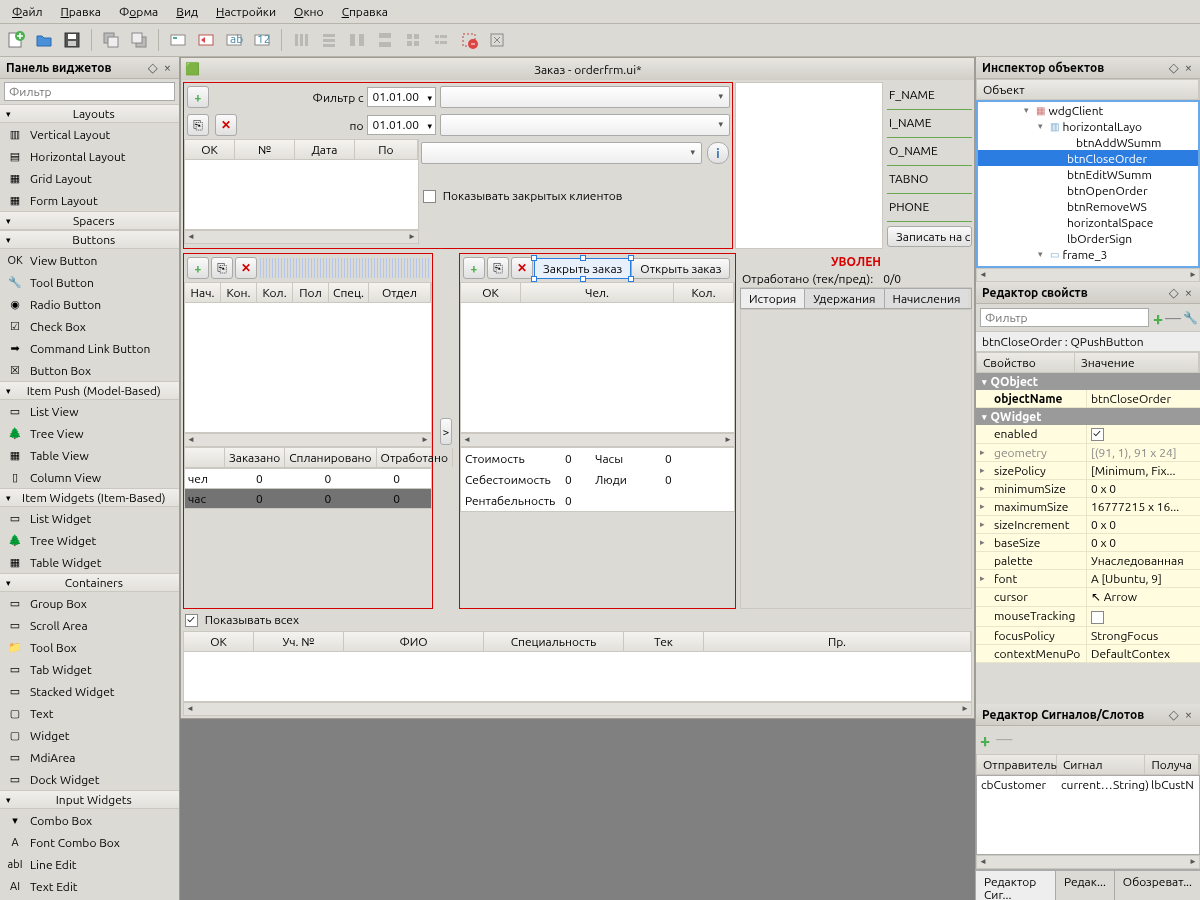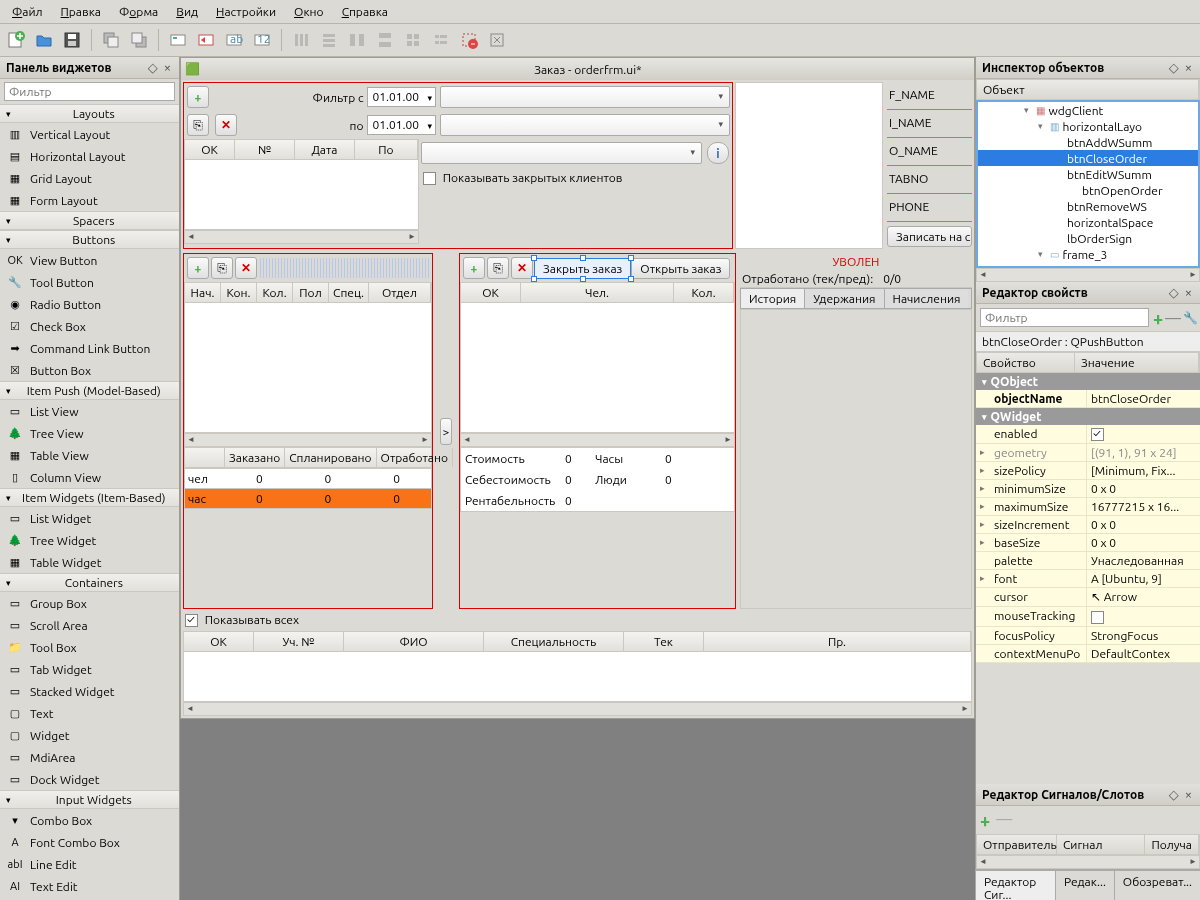--- a/index.html
+++ b/index.html
@@ -392,21 +392,21 @@
                   <span style="flex:1">По</span>
                 </div>
                 <div class="table-body" style="height:70px"></div>
                 <div class="scroll-h"></div>
               </div>
               <div style="flex:1;padding:2px">
                 <div style="display:flex;align-items:center;gap:4px">
                   <div class="combo-empty" style="flex:1"></div>
                   <span class="small-btn" style="color:#2a6bb0;font-weight:bold;border-radius:10px">i</span>
                 </div>
-                <div style="padding:6px 2px">
+                <div style="padding:24px 2px">
                   <span class="check"></span>
                   <span>Показывать закрытых клиентов</span>
                 </div>
               </div>
             </div>
           </div>
 
           <div style="flex:1;display:flex;gap:4px">
             <div style="flex:1;border:1px solid #cac8c0;background:#fff"></div>
             <div style="width:85px">
@@ -444,21 +444,21 @@
               <span style="flex:1">Заказано</span>
               <span style="flex:1">Спланировано</span>
               <span style="flex:1">Отработано</span>
             </div>
             <div style="display:flex;border:1px solid #cac8c0;background:#fff">
               <span style="width:40px;padding:3px">чел</span>
               <span style="flex:1;text-align:center;padding:3px">0</span>
               <span style="flex:1;text-align:center;padding:3px">0</span>
               <span style="flex:1;text-align:center;padding:3px">0</span>
             </div>
-            <div style="display:flex;border:1px solid #cac8c0;border-top:none;background:#f97316">
+            <div style="display:flex;border:1px solid #cac8c0;border-top:none;background:#737373">
               <span style="width:40px;padding:3px">час</span>
               <span style="flex:1;text-align:center;padding:3px">0</span>
               <span style="flex:1;text-align:center;padding:3px">0</span>
               <span style="flex:1;text-align:center;padding:3px">0</span>
             </div>
           </div>
 
           <div style="width:18px;display:flex;align-items:center;justify-content:center">
             <span class="flat-btn" style="padding:6px 2px">&gt;</span>
           </div>
@@ -500,21 +500,21 @@
                   <span>0</span>
                 </div>
               <div style="display:flex;padding:4px">
                   <span style="width:100px">Рентабельность</span>
                   <span style="width:30px">0</span>
                 </div>
             </div>
           </div>
 
           <div style="flex:1">
-            <div style="color:#d40000;font-weight:normal;text-align:center;padding:2px">УВОЛЕН</div>
+            <div style="color:#d40000;font-weight:bold;text-align:center;padding:2px">УВОЛЕН</div>
             <div style="display:flex;padding:2px;border-bottom:1px solid #cac8c0">
                 <span>Отработано (тек/пред):</span>
                 <span style="margin-left:10px">0/0</span>
               </div>
             <div style="display:flex;border:1px solid #aaa">
               <span class="flat-btn" style="border-radius:0;border:none;border-right:1px solid #aaa;background:#eee">История</span>
               <span class="flat-btn" style="border-radius:0;border:none;border-right:1px solid #aaa;background:#ddd">Удержания</span>
               <span class="flat-btn" style="border-radius:0;border:none;background:#ddd">Начисления</span>
             </div>
             <div style="height:300px;background-image:radial-gradient(#bbb 0.5px, transparent 0.5px);background-size:6px 6px;border:1px solid #cac8c0"></div>
@@ -561,36 +561,36 @@
           </div>
           <div class="tree-row">
             <span class="tree-ind" style="width:56px"></span>
             <span style="width:12px;font-size:9px;color:#777">▾</span>
             <span style="color:#7ac;font-size:10px">▥</span>
             <span style="margin-left:3px">horizontalLayo</span>
           </div>
           <div class="tree-row">
             <span class="tree-ind" style="width:70px"></span>
             <span style="width:12px;font-size:9px;color:#777"></span>
-            <span style="margin-left:3px">btnAddWSumm</span>
+            <span style="margin-left:12px">btnAddWSumm</span>
           </div>
           <div class="tree-row sel">
             <span class="tree-ind" style="width:70px"></span>
             <span style="width:12px;font-size:9px;color:#777"></span>
             <span style="margin-left:3px">btnCloseOrder</span>
           </div>
           <div class="tree-row">
             <span class="tree-ind" style="width:70px"></span>
             <span style="width:12px;font-size:9px;color:#777"></span>
             <span style="margin-left:3px">btnEditWSumm</span>
           </div>
           <div class="tree-row">
             <span class="tree-ind" style="width:70px"></span>
             <span style="width:12px;font-size:9px;color:#777"></span>
-            <span style="margin-left:18px">btnOpenOrder</span>
+            <span style="margin-left:3px">btnOpenOrder</span>
           </div>
           <div class="tree-row">
             <span class="tree-ind" style="width:70px"></span>
             <span style="width:12px;font-size:9px;color:#777"></span>
             <span style="margin-left:3px">btnRemoveWS</span>
           </div>
           <div class="tree-row">
             <span class="tree-ind" style="width:70px"></span>
             <span style="width:12px;font-size:9px;color:#777"></span>
             <span style="margin-left:3px">horizontalSpace</span>
@@ -706,20 +706,27 @@
         </div>
       <div style="padding:4px;display:flex;gap:6px">
         <span style="color:#4caf50;font-size:18px;font-weight:bold">+</span>
         <span style="color:#aaa;font-size:16px">—</span>
       </div>
       <div class="prop-head">
         <span style="width:80px">Отправитель</span>
         <span style="width:90px">Сигнал</span>
         <span style="flex:1">Получа</span>
       </div>
+      <div class="tree-area" style="height:80px">
+        <div style="display:flex;padding:2px 4px">
+          <span style="width:80px">cbCustomer</span>
+          <span style="width:90px">current…String)</span>
+          <span style="flex:1">lbCustN</span>
+        </div>
+      </div>
       <div class="scroll-h"></div>
     </div>
 
     <div class="tabs-bottom">
       <span class="active">Редактор Сиг...</span>
       <span>Редак...</span>
       <span>Обозреват...</span>
     </div>
   </div>
 </div>

